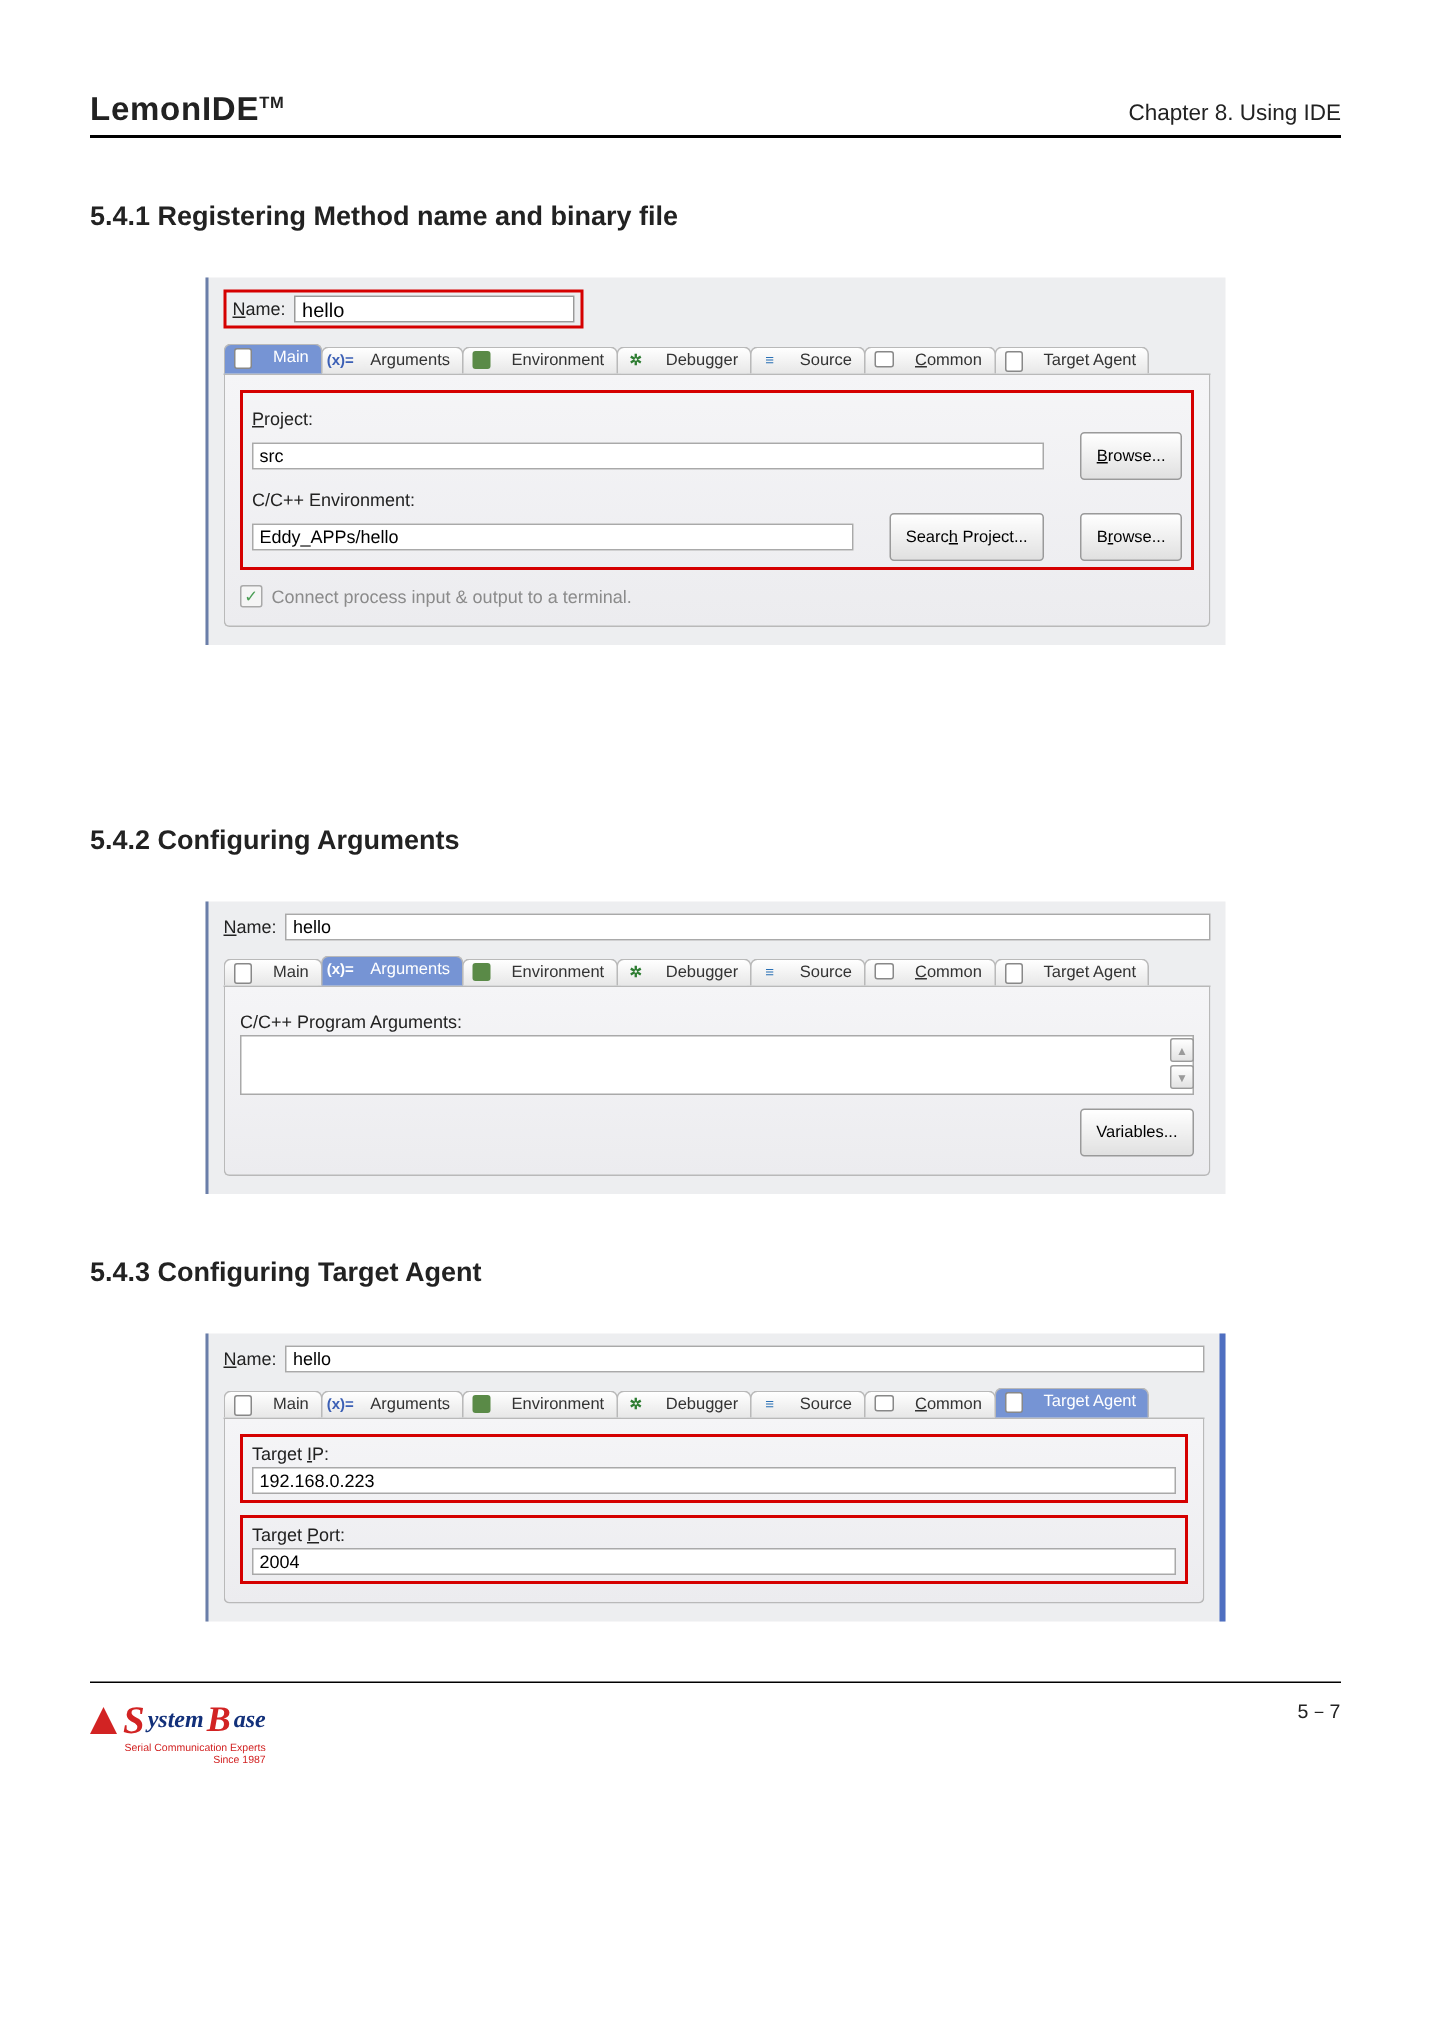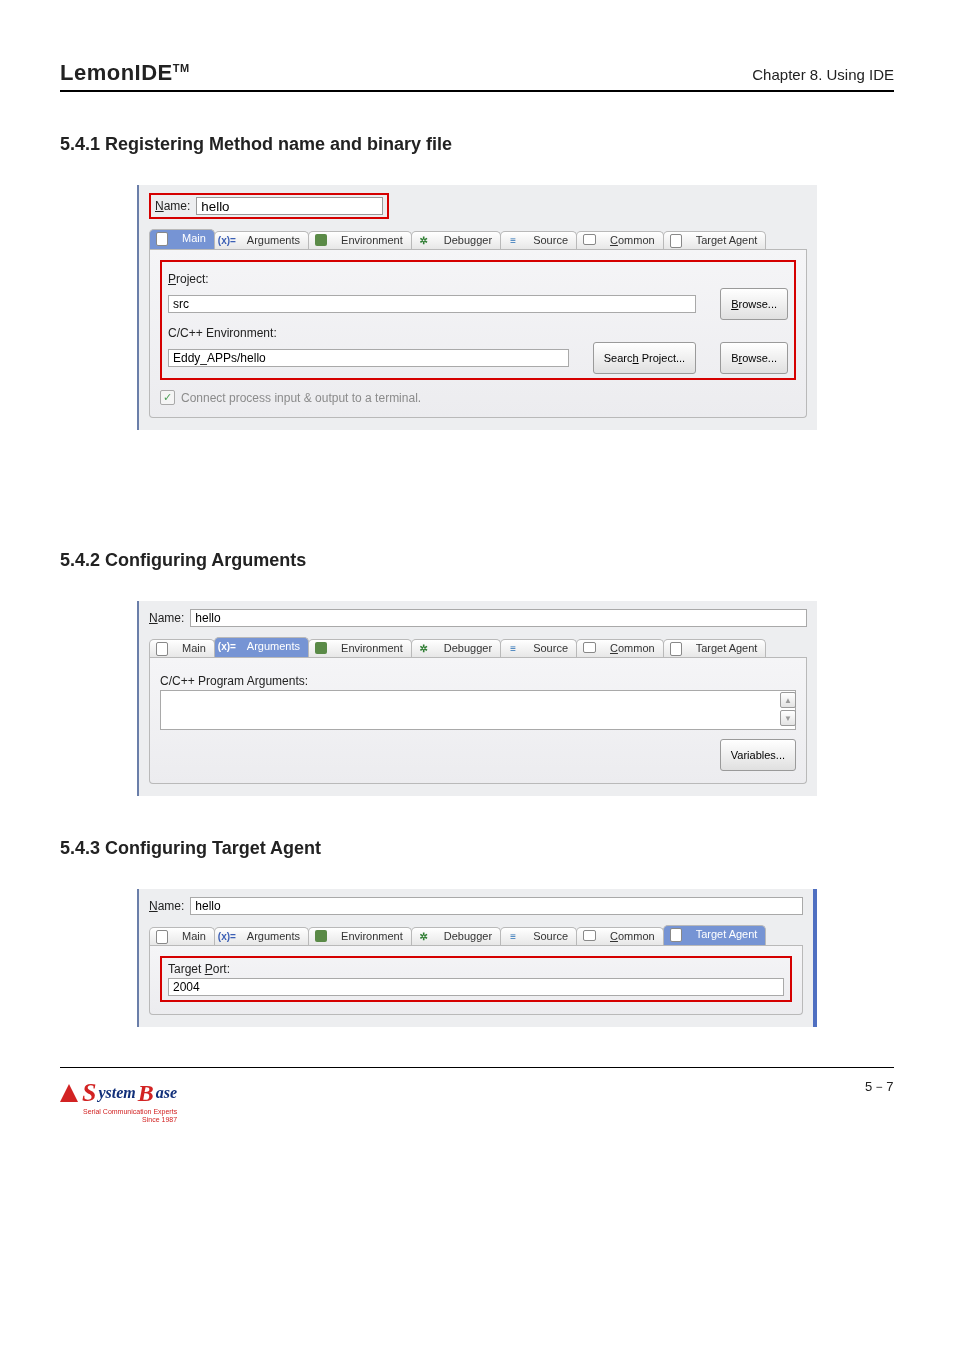--- a/index.html
+++ b/index.html
@@ -413,20 +413,24 @@
         <span class="tab-icon ic-common"></span>
         <span><span class="ul">C</span><span>ommon</span></span>
       </div>
       <div class="tab selected">
         <span class="tab-icon ic-doc"></span>
         <span>Target Agent</span>
       </div>
     </div>
 
     <div class="tab-body">
+      <div class="red-frame" style="margin-bottom:8px">
+        <div class="field-label" style="margin-top:0"><span>Target </span><u>I</u><span>P:</span></div>
+        <input class="txt" style="width: 100%;" value="192.168.0.223">
+      </div>
       <div class="red-frame">
         <div class="field-label" style="margin-top:0"><span>Target </span><u>P</u><span>ort:</span></div>
         <input class="txt" style="width: 100%;" value="2004">
       </div>
     </div>
   </div>
 
   <div class="footer-rule">
     <div>
       <div class="logo">

